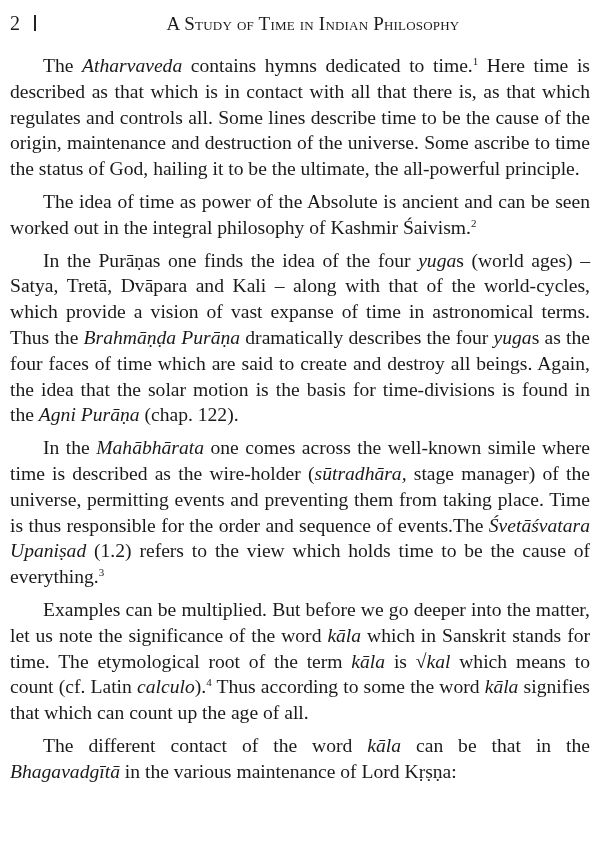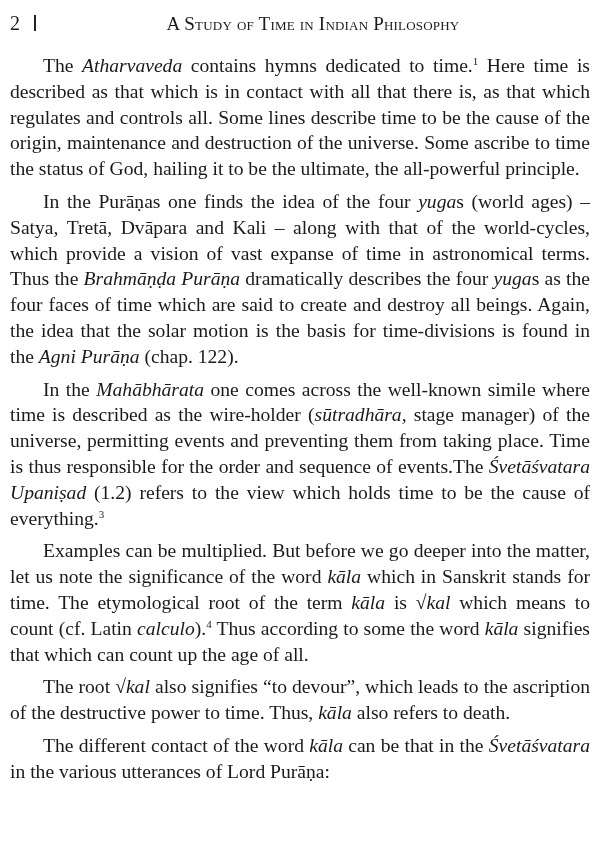--- a/index.html
+++ b/index.html
@@ -19,19 +19,19 @@
 
 <div class="page">
   <div class="running-head">
     <span class="page-num">2</span>
     <span class="head-rule"></span>
     <span class="head-title">A Study of Time in Indian Philosophy</span>
   </div>
 
   <div class="body-text">
     <p><span>The </span><i>Atharvaveda</i><span> contains hymns dedicated to time.</span><sup>1</sup><span> Here time is described as that which is in contact with all that there is, as that which regulates and controls all. Some lines describe time to be the cause of the origin, maintenance and destruction of the universe. Some ascribe to time the status of God, hailing it to be the ultimate, the all-powerful principle.</span></p>
+    <p><span>The idea of time as power of the Absolute is ancient and can be seen worked out in the integral philosophy of Kashmir Śaivism.</span><sup>2</sup></p>
     <p><span>In the Purāṇas one finds the idea of the four </span><i>yuga</i><span>s (world ages) – Satya, Tretā, Dvāpara and Kali – along with that of the world-cycles, which provide a vision of vast expanse of time in astronomical terms. Thus the </span><i>Brahmāṇḍa Purāṇa</i><span> dramatically describes the four </span><i>yuga</i><span>s as the four faces of time which are said to create and destroy all beings. Again, the idea that the solar motion is the basis for time-divisions is found in the </span><i>Agni Purāṇa</i><span> (chap. 122).</span></p>
     <p><span>In the </span><i>Mahābhārata</i><span> one comes across the well-known simile where time is described as the wire-holder (</span><i>sūtradhāra,</i><span> stage manager) of the universe, permitting events and preventing them from taking place. Time is thus responsible for the order and sequence of events.The </span><i>Śvetāśvatara Upaniṣad</i><span> (1.2) refers to the view which holds time to be the cause of everything.</span><sup>3</sup></p>
     <p><span>Examples can be multiplied. But before we go deeper into the matter, let us note the significance of the word </span><i>kāla</i><span> which in Sanskrit stands for time. The etymological root of the term </span><i>kāla</i><span> is √</span><i>kal</i><span> which means to count (cf. Latin </span><i>calculo</i><span>).</span><sup>4</sup><span> Thus according to some the word </span><i>kāla</i><span> signifies that which can count up the age of all.</span></p>
-    <p><span>The root √</span><i>kal</i><span> also signifies “to devour”, which leads to the ascription of the destructive power to time. Thus, </span><i>kāla</i><span> also refers to death.</span></p>
-    <p><span>The different contact of the word </span><i>kāla</i><span> can be that in the </span><i>Śvetāśvatara</i><span> in the various utterances of Lord Purāṇa:</span></p>
+    <p><span>The different contact of the word </span><i>kāla</i><span> can be that in the </span><i>Bhagavadgītā</i><span> in the various maintenance of Lord Kṛṣṇa:</span></p>
   </div>
 </div>
 
 </body></html>

